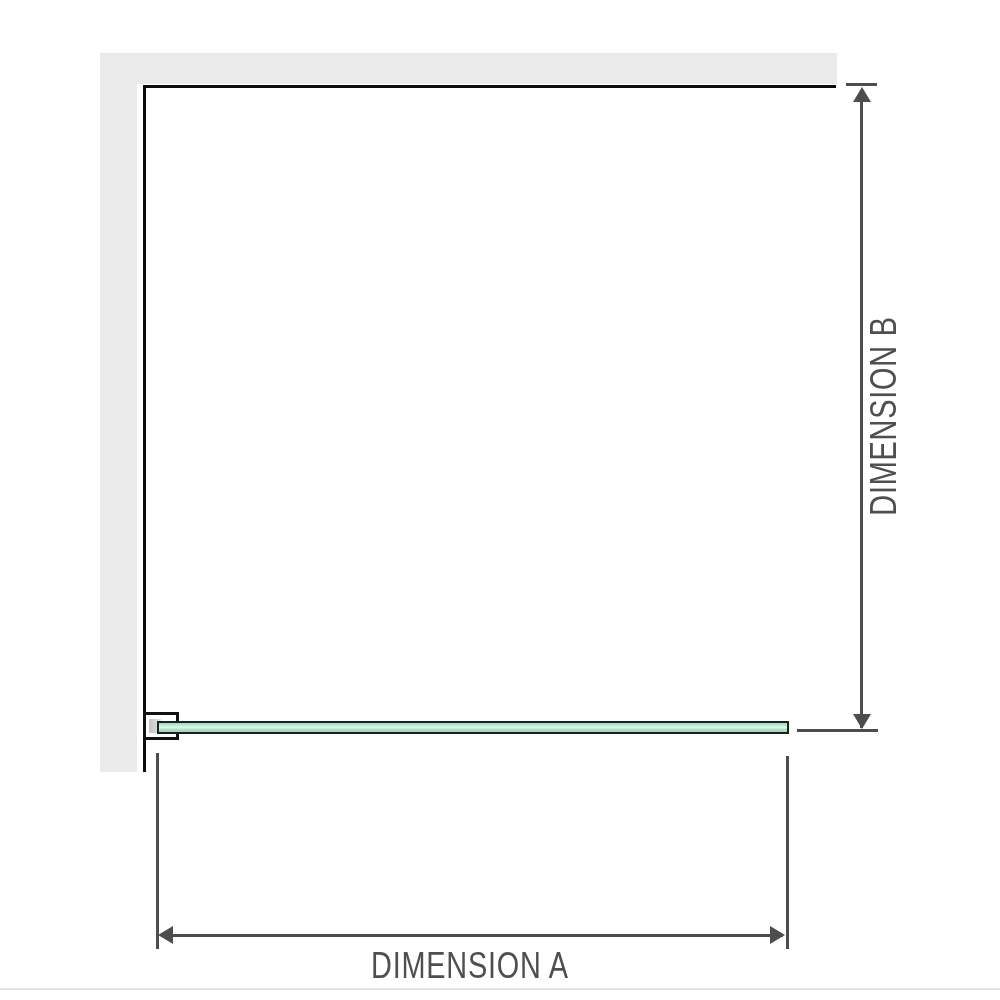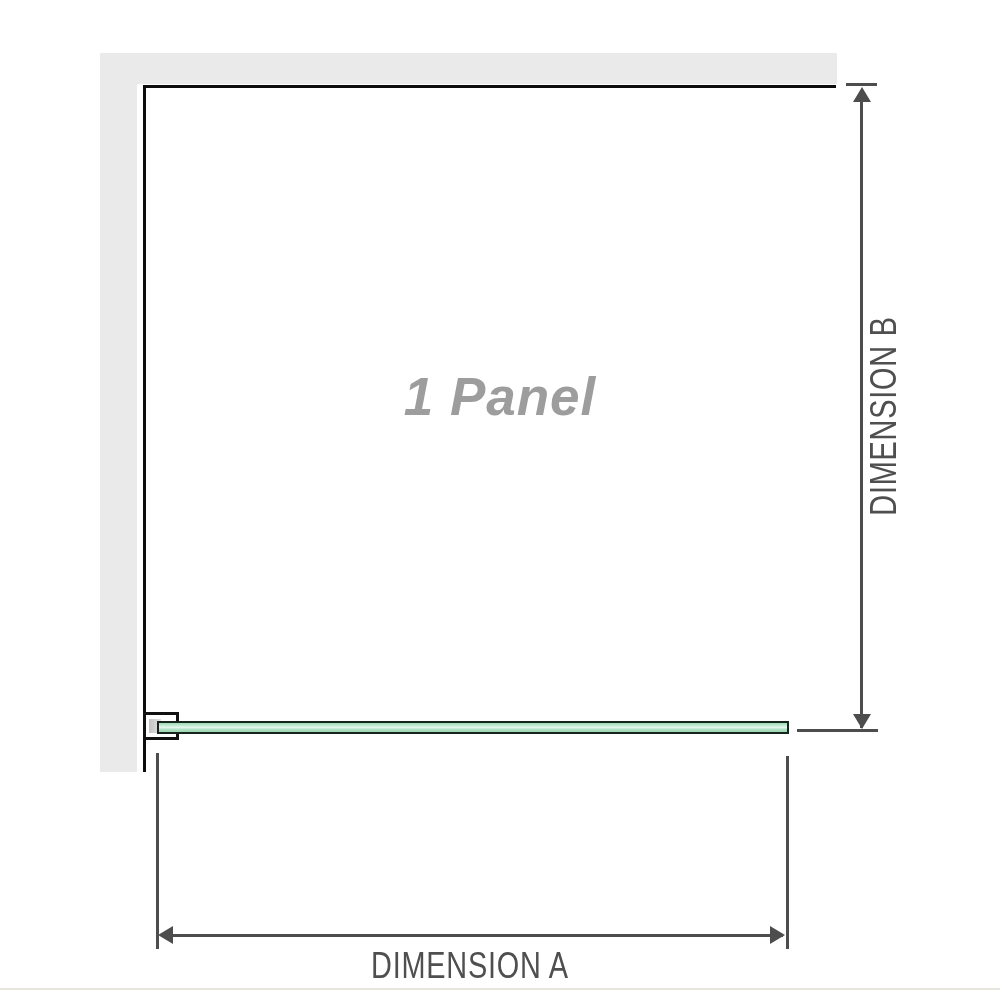--- a/index.html
+++ b/index.html
@@ -139,21 +139,20 @@
 <body>
 
 <div class="stage">
 
   <div class="wall-top"></div>
   <div class="wall-left"></div>
 
   <div class="panel-edge-top"></div>
   <div class="panel-edge-left"></div>
 
-  <div class="panel-label">1 Panel</div>
 
   <div class="bracket">
     <div class="bracket-pad"></div>
   </div>
 
   <div class="glass-bar"></div>
 
   <div class="dim dimB-line"></div>
   <div class="tick-h dimB-tick-top"></div>
   <div class="tick-h dimB-tick-bottom"></div>

